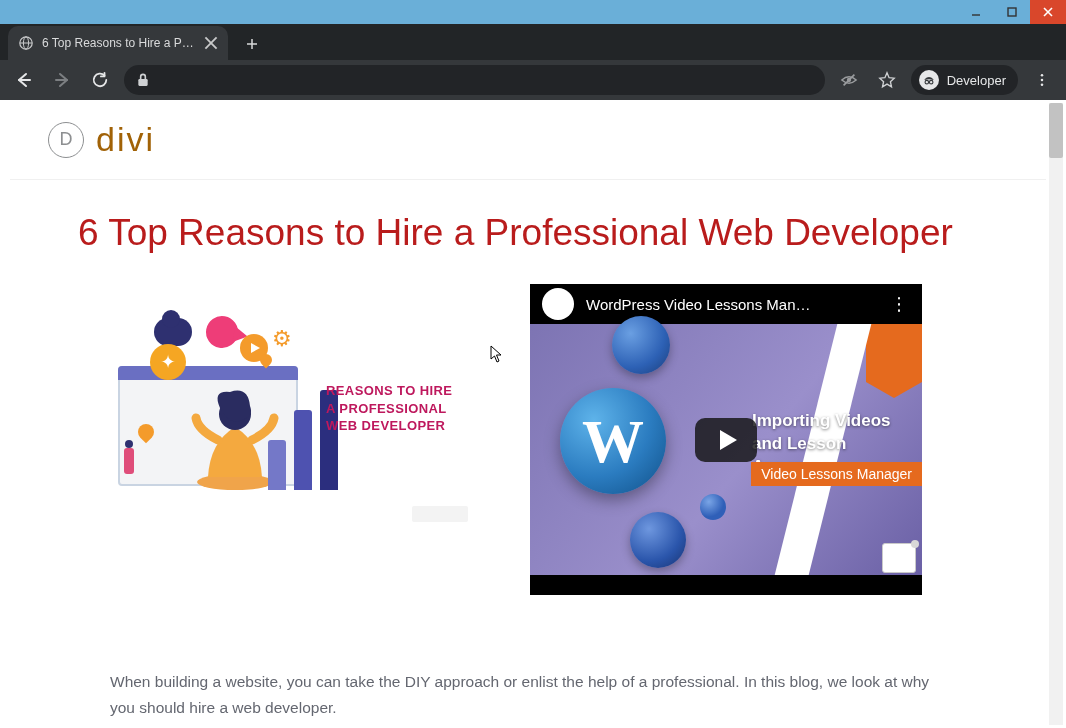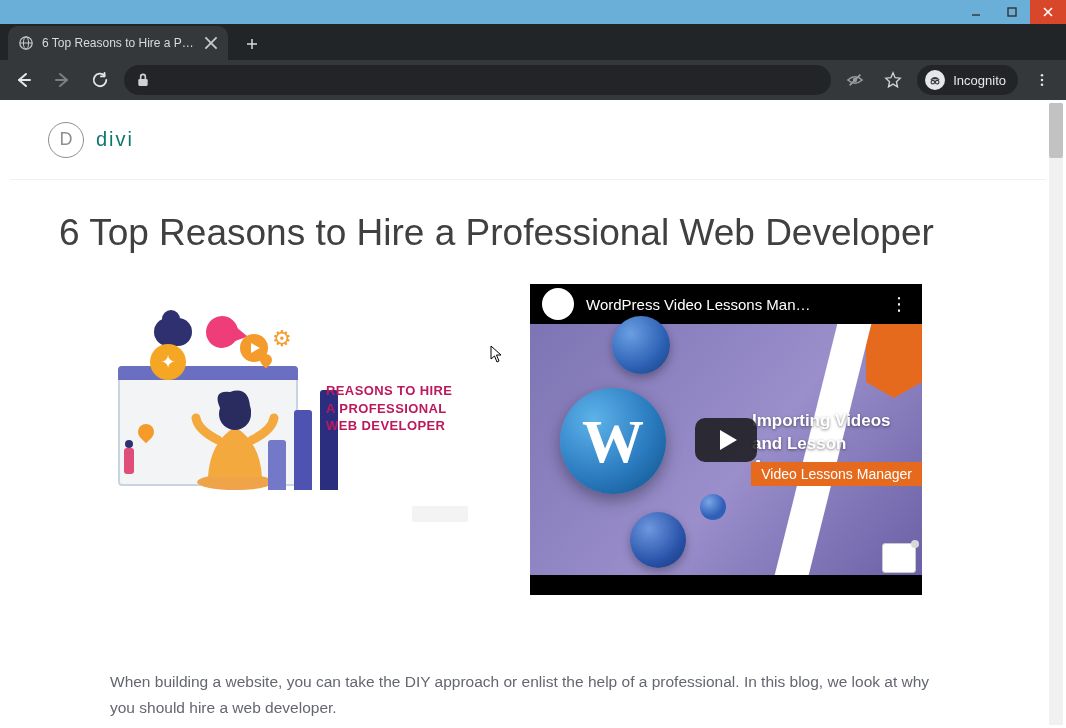--- a/index.html
+++ b/index.html
@@ -39,26 +39,26 @@
   
   .viewport { flex:1; background:#fff; position:relative; overflow:hidden; }
   .scrollbar-track { position:absolute; right:3px; top:3px; width:14px; height:calc(100% - 6px); background:#f1f1f1; }
   .scrollbar-thumb { position:absolute; right:3px; top:3px; width:14px; height:55px; background:#c2c2c2; border-radius:2px; }
 
   
   .site { position:absolute; left:10px; right:20px; top:0; bottom:0; background:#fff; }
   .site-header { height:80px; display:flex; align-items:center; padding:0 38px; border-bottom:1px solid rgba(0,0,0,0.06); }
   .logo { display:flex; align-items:center; gap:12px; color:#6f7275; }
   .logo .circle { width:36px; height:36px; border:1.5px solid #8d8f91; border-radius:50%; display:flex; align-items:center; justify-content:center; font-size:18px; color:#8d8f91; font-weight:400; }
-  .logo .word { font-size:20px; letter-spacing:2px; color:#0f766e; font-weight:300; }
+  .logo .word { font-size:34px; letter-spacing:2px; color:#a16207; font-weight:300; }
   .nav { margin-left:auto; display:flex; align-items:center; gap:30px; }
   .nav a { color:#667078; text-decoration:none; font-size:15.5px; cursor:pointer; }
   .nav .search { width:18px; height:18px; color:#667078; cursor:pointer; }
 
-  h1.page-title { font-size:37px; color:#404040; font-weight:500; margin:32px 0 30px 49px; }
+  h1.page-title { font-size:37px; color:#b91c1c; font-weight:500; margin:32px 0 30px 68px; }
 
   .columns { display:flex; gap:70px; padding:0 100px; align-items:flex-start; }
 
   .illus { width:350px; height:180px; position:relative; margin-top:40px; }
   .illus .card { position:absolute; left:8px; top:42px; width:180px; height:120px; background:#f3f4f6; border:2px solid #c9d4e2; border-radius:4px; }
   .illus .card::before { content:""; position:absolute; left:-2px; top:-2px; width:calc(100% + 4px); height:14px; background:#6a6fc2; border-top-left-radius:4px; border-top-right-radius:4px; }
   .illus .person { position:absolute; left:80px; top:58px; }
   .illus .bars { position:absolute; left:158px; top:66px; display:flex; gap:8px; align-items:flex-end; }
   .illus .bars div { width:18px; background:#6d6fc6; border-top-left-radius:3px; border-top-right-radius:3px; }
   .illus .bars .b1 { height:50px; background:#7478c8; }
@@ -205,21 +205,21 @@
       </div>
       <div class="incognito-pill">
         <span class="incog-badge">
           <svg viewBox="0 0 16 16" width="14" height="14">
               <path d="M3 7 Q8 2 13 7 L13 8 Q8 6 3 8 Z" fill="#35383b"></path>
               <circle cx="5.5" cy="10.5" r="2" fill="none" stroke="#35383b" stroke-width="1.3"></circle>
               <circle cx="10.5" cy="10.5" r="2" fill="none" stroke="#35383b" stroke-width="1.3"></circle>
               <line x1="7.5" y1="10.5" x2="8.5" y2="10.5" stroke="#35383b" stroke-width="1.3"></line>
             </svg>
         </span>
-        <span>Incognito</span>
+        <span>Developer</span>
       </div>
       <div class="addr-btn">
         <svg viewBox="0 0 20 20" width="16" height="16">
             <circle cx="10" cy="4" r="1.6" fill="#e6e7e8"></circle>
             <circle cx="10" cy="10" r="1.6" fill="#e6e7e8"></circle>
             <circle cx="10" cy="16" r="1.6" fill="#e6e7e8"></circle>
           </svg>
       </div>
     </div>
   </div>

